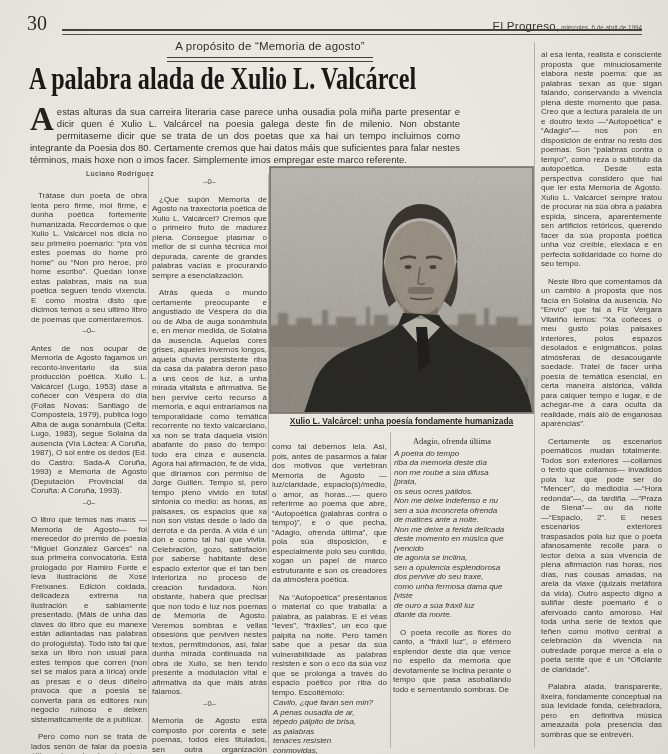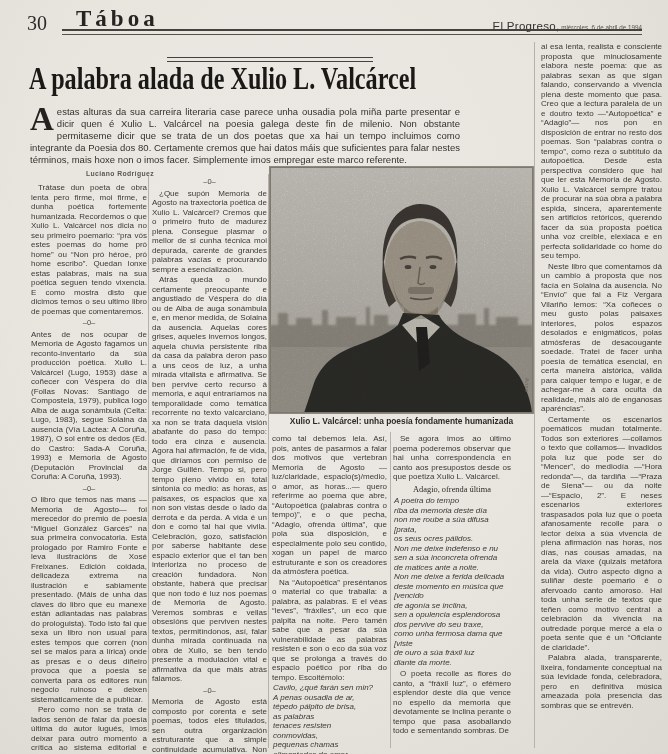--- a/index.html
+++ b/index.html
@@ -27,21 +27,21 @@
   .headline{
     position:absolute;left:29px;top:61px;margin:0;width:620px;
     font-family:"Liberation Serif",serif;font-weight:bold;font-size:31px;color:#1b1916;
     white-space:nowrap;transform:scaleX(.78);transform-origin:left top;letter-spacing:0;
   }
   .lede{position:absolute;left:30px;top:106px;width:430px;font-size:9.5px;line-height:11.9px;text-align:justify;color:#34322d;}
   .dropcap{float:left;font-family:"Liberation Serif",serif;font-weight:bold;font-size:33px;line-height:25px;padding:1px 3px 0 0;color:#24221f;}
   .byline{position:absolute;left:30px;top:170px;width:180px;text-align:center;font-size:6.8px;font-weight:bold;letter-spacing:.4px;color:#5a5751;}
   
   .col{position:absolute;font-size:8px;line-height:9.5px;text-align:justify;color:#3b3934;}
-  .col p{margin:0 0 1px 0;text-indent:7px;}
+  .col p{margin:8px 0 1px 0;text-indent:7px;}
   .col p.noind{text-indent:0;}
   .sep{text-align:center;text-indent:0;font-size:7.5px;margin:2px 0;color:#4a4741;}
   .subhead{font-family:"Liberation Serif",serif;font-weight:normal;font-size:8.4px;text-align:center;margin:3px 0 2px;color:#2e2c28;}
   .verse{font-style:italic;text-align:left;margin:1px 8px 2px 1px;}
   .verse .vl{white-space:nowrap;}
   .verse .vl.cont{text-align:left;padding-right:4px;}
   .c1{left:31px; top:183px; width:116px;}
   .c2{left:152px;top:175px; width:115px;}
   .c3{left:272px;top:434px; width:115px;}
   .c4{left:393px;top:434px; width:118px;}
@@ -49,34 +49,34 @@
   
   .vr{position:absolute;width:1px;background:#b6b2a9;}
   .vr1{left:148px;top:176px;height:556px;}
   .vr2{left:268px;top:174px;height:574px;}
   .vr3{left:390px;top:432px;height:316px;}
   .vr4{left:534px;top:42px;height:706px;}
   
   .photo{position:absolute;left:270px;top:167px;width:263px;height:246px;outline:1px solid #8d897f;background:#c6c2ba;}
   .photo svg{display:block;}
   .credit{position:absolute;left:524px;top:378px;font-size:5.5px;color:#6b6760;writing-mode:vertical-rl;letter-spacing:.5px;}
-  .caption{position:absolute;left:270px;top:416px;width:263px;text-align:center;font-weight:bold;font-size:8.4px;color:#2c2a26;}
+  .caption{position:absolute;left:270px;top:416px;width:263px;text-align:center;font-weight:bold;font-size:8.4px;color:#2c2a26;text-decoration:underline;}
 </style>
 </head>
 <body>
 
 <div class="page">
 
   <div class="pageno">30</div>
-  <div class="section">Táboa</div>
   <div class="mast">
     <span class="mast-name">El Progreso,</span><span class="mast-date"> miércoles, 6 de abril de 1994</span>
   </div>
   <div class="hrule"></div>
 
+  <div class="kicker">A propósito de “Memoria de agosto”</div>
   <div class="kicker-bar"></div>
   <h1 class="headline">A palabra alada de Xulio L. Valcárcel</h1>
   <div class="lede"><span class="dropcap">A</span><span>estas alturas da sua carreira literaria case parece unha ousadia pola miña parte presentar e dicir quen é Xulio L. Valcárcel na poesia galega deste fin de milenio. Non obstante permitaseme dicir que se trata de un dos poetas que xa hai un tempo incluimos como integrante da Poesia dos 80. Certamente cremos que hai datos máis que suficientes para falar nestes términos, mais hoxe non o imos facer. Simplemente imos empregar este marco referente.</span></div>
   <div class="byline">Luciano Rodríguez</div>
 
   <div class="vr vr1"></div>
   <div class="vr vr2"></div>
   <div class="vr vr3"></div>
   <div class="vr vr4"></div>
 
@@ -167,21 +167,20 @@
       <div class="vl">as palabras</div>
       <div class="vl">tenaces resisten</div>
       <div class="vl">conmovidas,</div>
       <div class="vl">pequenas chamas</div>
       <div class="vl">alimentadas de amor</div>
 
     </div>
   </div>
 
   <div class="col c4">
-    <p>Se agora imos ao último poema poderemos observar que hai unha correspondencia en canto aos presupostos desde os que poetiza Xulio L. Valcárcel.</p>
     <div class="subhead">Adagio, ofrenda última</div>
     <div class="verse">
       <div class="vl">A poeira do tempo</div>
       <div class="vl">riba da memoria deste día</div>
       <div class="vl">non me roube a súa difusa</div>
       <div class="vl cont">[prata,</div>
       <div class="vl">os seus ocres pálidos.</div>
       <div class="vl">Non me deixe indefenso e nu</div>
       <div class="vl">sen a súa inconcreta ofrenda</div>
       <div class="vl">de matices ante a noite.</div>

